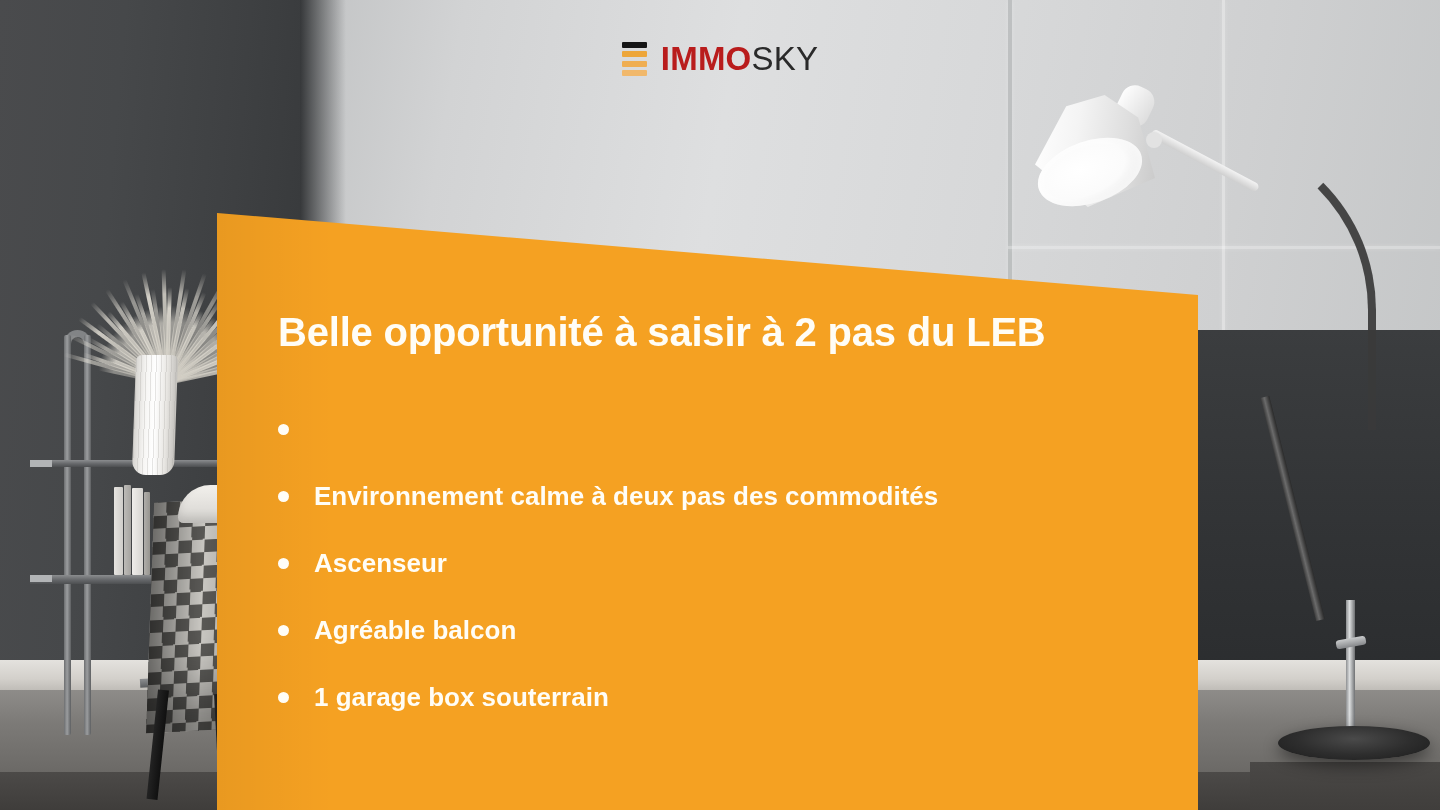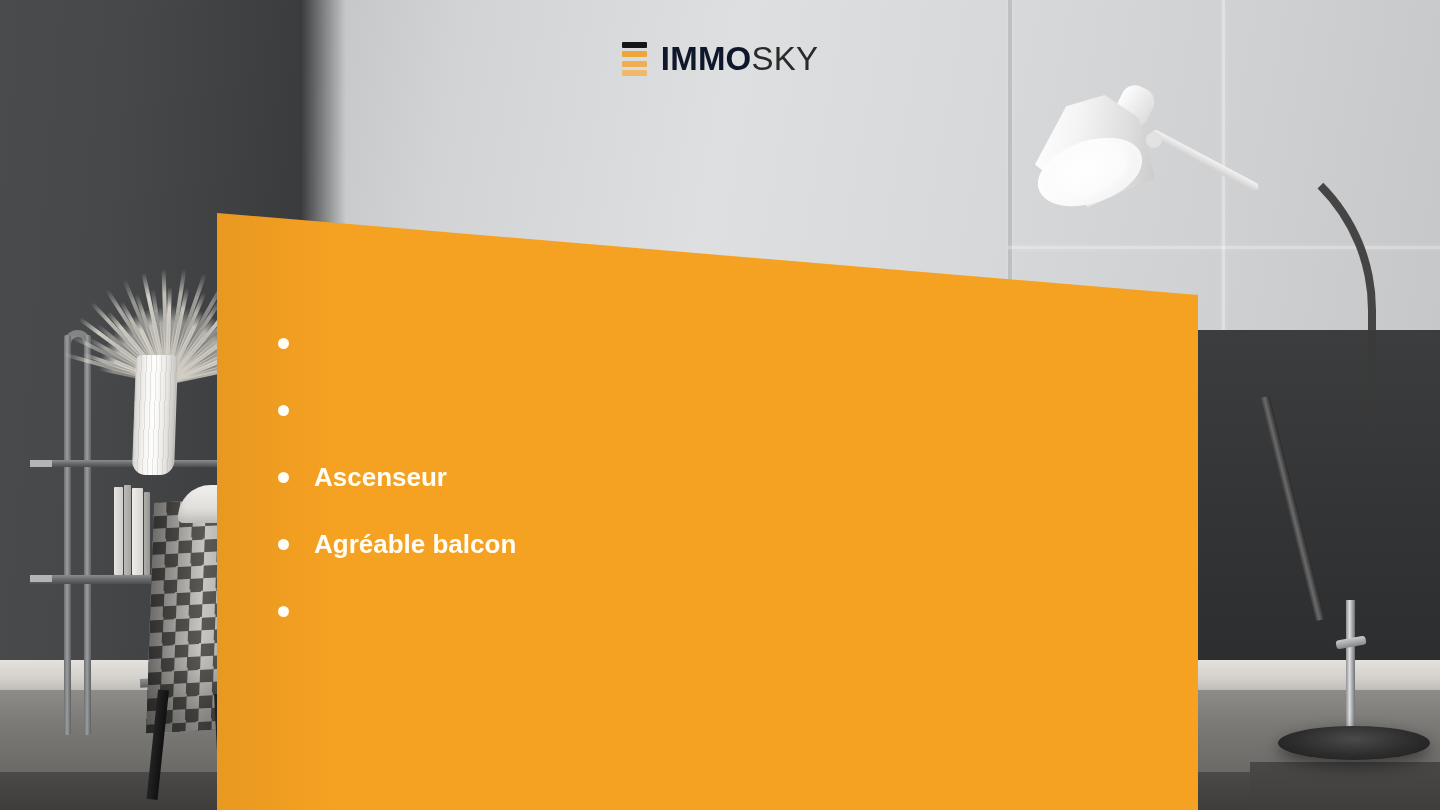--- a/index.html
+++ b/index.html
@@ -274,21 +274,21 @@
   .logo-mark {
     display:flex; flex-direction:column; justify-content:space-between;
     width:25px; height:35px;
   }
   .logo-bar { width:100%; height:6px; border-radius:1px; }
   .logo-bar-0 { background:#151515; }
   .logo-bar-1 { background:#eda63a; }
   .logo-bar-2 { background:#efae52; }
   .logo-bar-3 { background:#f1b86b; }
   .logo-word { font-size:33px; font-weight:bold; letter-spacing:.2px; }
-  .logo-immo { color:#0f172a; }
+  .logo-immo { color:#b91c1c; }
   .logo-sky  { color:#2a2a2a; font-weight:normal; }
 </style>
 </head>
 <body>
 
 <div id="slide">
 
   <div class="photo">
 
     <div class="wall-upper"></div>
@@ -385,38 +385,41 @@
     <div class="lamp-rod"></div>
     <div class="lamp-rod-chrome"></div>
     <div class="lamp-clamp"></div>
     <div class="lamp-base"></div>
   </div>
 
   <div class="panel"></div>
   <div class="panel-shadow"></div>
 
   <div class="panel-content">
+    <div class="headline">Belle opportunité à saisir à 2 pas du LEB</div>
 
     <ul class="bullets" id="bullet-list">
         <li class="bullet-row">
           <span class="bullet-dot"></span>
         </li>
         <li class="bullet-row">
           <span class="bullet-dot"></span>
+          <span class="bullet-text">Environnement calme à deux pas des commodités</span>
         </li>
         <li class="bullet-row">
           <span class="bullet-dot"></span>
           <span class="bullet-text">Ascenseur</span>
         </li>
         <li class="bullet-row">
           <span class="bullet-dot"></span>
           <span class="bullet-text">Agréable balcon</span>
         </li>
         <li class="bullet-row">
           <span class="bullet-dot"></span>
+          <span class="bullet-text">1 garage box souterrain</span>
         </li>
       </ul>
   </div>
 
   <div class="logo">
     <div class="logo-mark">
       <span class="logo-bar logo-bar-0"></span>
       <span class="logo-bar logo-bar-1"></span>
       <span class="logo-bar logo-bar-2"></span>
       <span class="logo-bar logo-bar-3"></span>

